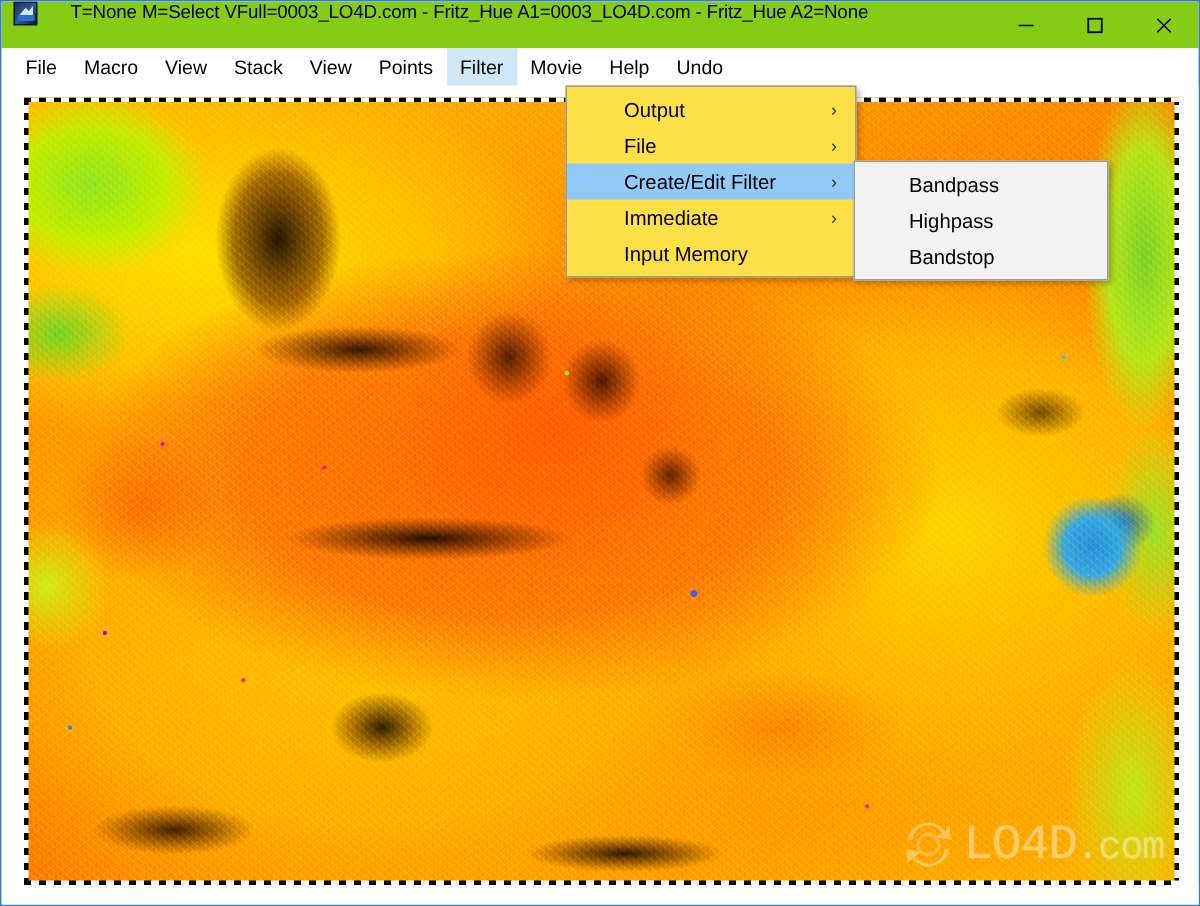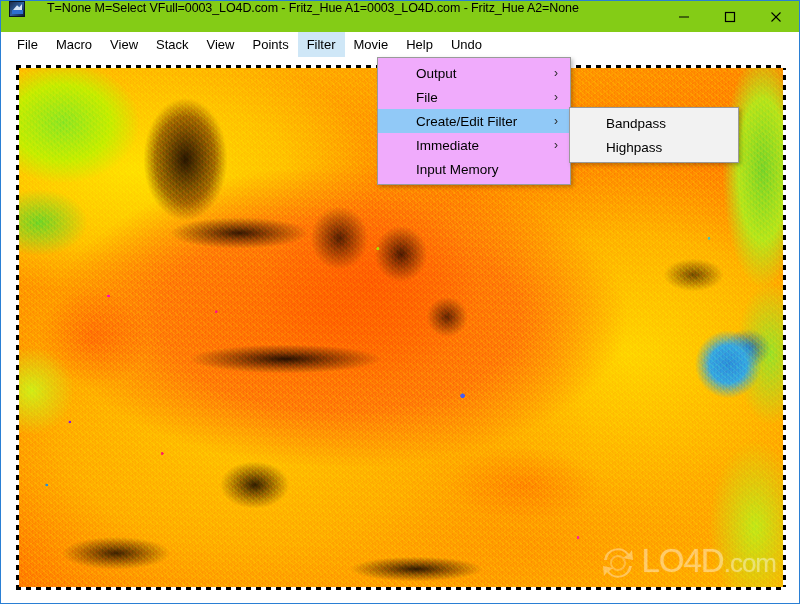--- a/index.html
+++ b/index.html
@@ -208,24 +208,26 @@
   #dog-head {
     background:
       radial-gradient(ellipse 16% 22% at 45% 47%, rgba(255,120,0,.35) 0%, rgba(255,120,0,.12) 62%, rgba(0,0,0,0) 74%);
   }
 
   
   #watermark {
     position: absolute;
     right: 10px; bottom: 8px;
     display: flex;
+    align-items: center;
     gap: 4px;
     z-index: 14;
     opacity: .42;
     pointer-events: none;
+    font-family: Liberation Mono, monospace;
   }
   #wm-logo {
     width: 38px; height: 38px;
     position: relative;
   }
   #wm-text {
     font-size: 33px;
     font-weight: 400;
     color: #ffffff;
     letter-spacing: -1px;
@@ -240,21 +242,21 @@
     left: 1px; right: 1px; bottom: 1px;
     height: 13px;
     background: #ffffff;
   }
 
   
   #filter-menu {
     position: absolute;
     left: 376px; top: 56px;
     width: 194px;
-    background: #f0abfc;
+    background: #fde047;
     border: 1px solid #9a9a9a;
     box-shadow: 2px 2px 4px rgba(0,0,0,.25);
     padding: 3px 0;
     z-index: 60;
   }
   #filter-submenu {
     position: absolute;
     left: 568px; top: 106px;
     width: 170px;
     background: #f2f2f2;
@@ -380,15 +382,18 @@
     </div>
   </div>
 
   <div id="filter-submenu">
     <div class="mrow">
       <span>Bandpass</span>
     </div>
     <div class="mrow">
       <span>Highpass</span>
     </div>
+    <div class="mrow">
+      <span>Bandstop</span>
+    </div>
   </div>
 
 </div>
 
 </body></html>

